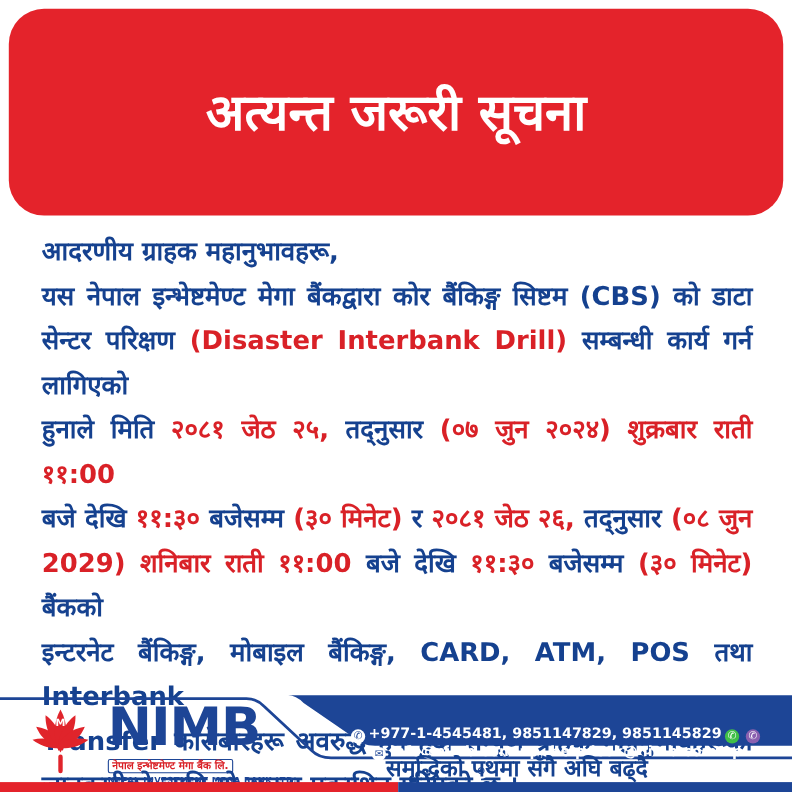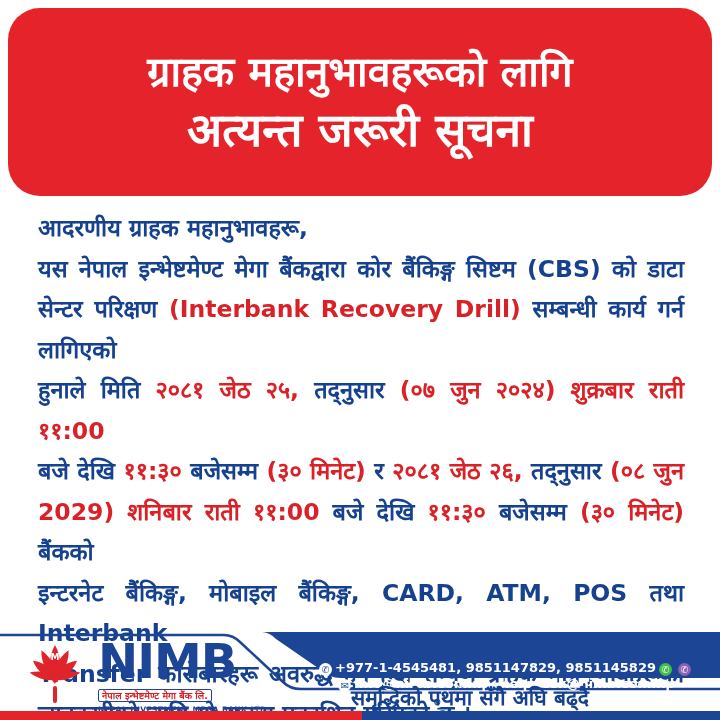--- a/index.html
+++ b/index.html
@@ -56,28 +56,27 @@
     color:#15418f;font-size:21px;line-height:24px;
   }
   .bar{position:absolute;top:711px;height:9px;}
   .bar.red-bar{left:0;width:362px;background:#e4232b;}
   .bar.blue-bar{left:362px;width:358px;background:#1d4596;}
 </style>
 </head>
 <body>
 
 <div class="banner">
-  <div class="l1">ग्राहक महानुभावहरूको लागि</div>
   <div class="l2">अत्यन्त जरूरी सूचना</div>
 </div>
 
 <div class="notice">
     <div class="line greeting"><span class="blue">आदरणीय ग्राहक महानुभावहरू,</span></div>
     <div class="line justify"><span class="blue">यस नेपाल इन्भेष्टमेण्ट मेगा बैंकद्वारा कोर बैंकिङ्ग सिष्टम (CBS) को डाटा</span></div>
-    <div class="line justify"><span class="blue">सेन्टर परिक्षण </span><span class="red">(Interbank Recovery Drill)</span><span class="blue"> सम्बन्धी कार्य गर्न लागिएको</span></div>
+    <div class="line justify"><span class="blue">सेन्टर परिक्षण </span><span class="red">(Disaster Interbank Drill)</span><span class="blue"> सम्बन्धी कार्य गर्न लागिएको</span></div>
     <div class="line justify"><span class="blue">हुनाले मिति </span><span class="red">२०८१ जेठ २५,</span><span class="blue"> तद्नुसार </span><span class="red">(०७ जुन २०२४) शुक्रबार राती ११:00</span></div>
     <div class="line justify"><span class="blue">बजे देखि </span><span class="red">११:३०</span><span class="blue"> बजेसम्म </span><span class="red">(३० मिनेट)</span><span class="blue"> र </span><span class="red">२०८१ जेठ २६,</span><span class="blue"> तद्नुसार </span><span class="red">(०८ जुन</span></div>
     <div class="line justify"><span class="red">2029) शनिबार राती ११:00</span><span class="blue"> बजे देखि </span><span class="red">११:३०</span><span class="blue"> बजेसम्म </span><span class="red">(३० मिनेट)</span><span class="blue"> बैंकको</span></div>
     <div class="line justify"><span class="blue">इन्टरनेट बैंकिङ्ग, मोबाइल बैंकिङ्ग, CARD, ATM, POS तथा Interbank</span></div>
     <div class="line justify"><span class="blue">Transfer कारोबारहरू अवरुद्ध हुने हुँदा सम्पूर्ण ग्राहक महानुभावहरूको</span></div>
     <div class="line"><span class="blue">जानकारीको लागि यो सूचना प्रकाशित गरिएको छ ।</span></div>
   </div>
 
 <svg class="swoosh" width="720" height="70" viewBox="0 0 720 70">
   <path d="M0 9 H224 q9 0 16 7 l43 40 q7 7 18 7 H720" fill="none" stroke="#1d4596" stroke-width="2.5"></path>

